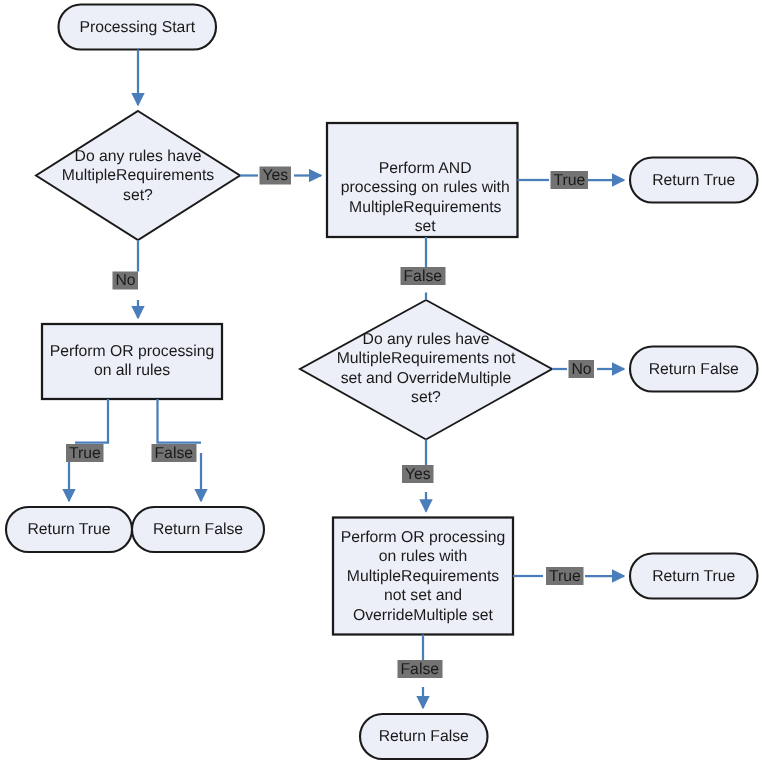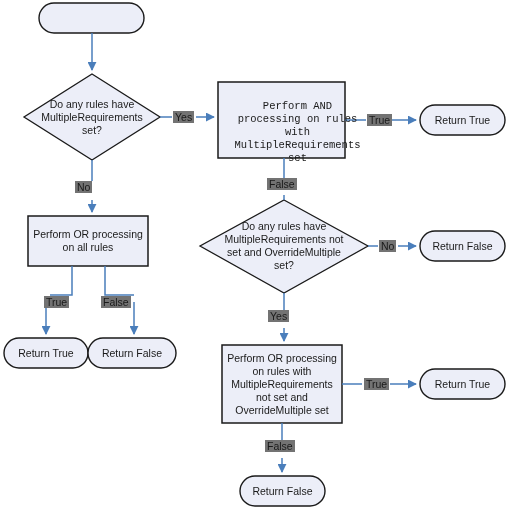--- a/index.html
+++ b/index.html
@@ -109,26 +109,27 @@
       <path d="M 134 302 L 134 334" marker-end="url(#arrow)"></path>
 
       <path d="M 342 384 L 362 384"></path>
       <path d="M 390 384 L 416 384" marker-end="url(#arrow)"></path>
 
       <path d="M 282 423 L 282 440"></path>
       <path d="M 282 458 L 282 472" marker-end="url(#arrow)"></path>
     </g>
   </svg>
 
+  <div class="node-text" style="left:39px;  top:3px;   width:105px; height:30px;">Processing Start</div>
 
   <div class="node-text" style="left:22px;  top:94px;  width:140px; height:46px;">Do any rules have
 MultipleRequirements
 set?</div>
 
-  <div class="node-text" style="left:234px; top:82px;  width:127px; height:100px;font-family:Liberation Mono, monospace;">Perform AND
+  <div class="node-text" style="left:220px; top:82px;  width:127px; height:100px;">Perform AND
 processing on rules with
 MultipleRequirements
 set</div>
 
   <div class="node-text" style="left:420px; top:105px; width:85px;  height:30px;">Return True</div>
 
   <div class="node-text" style="left:198px; top:216px; width:172px; height:60px;">Do any rules have
 MultipleRequirements not
 set and OverrideMultiple
 set?</div>

